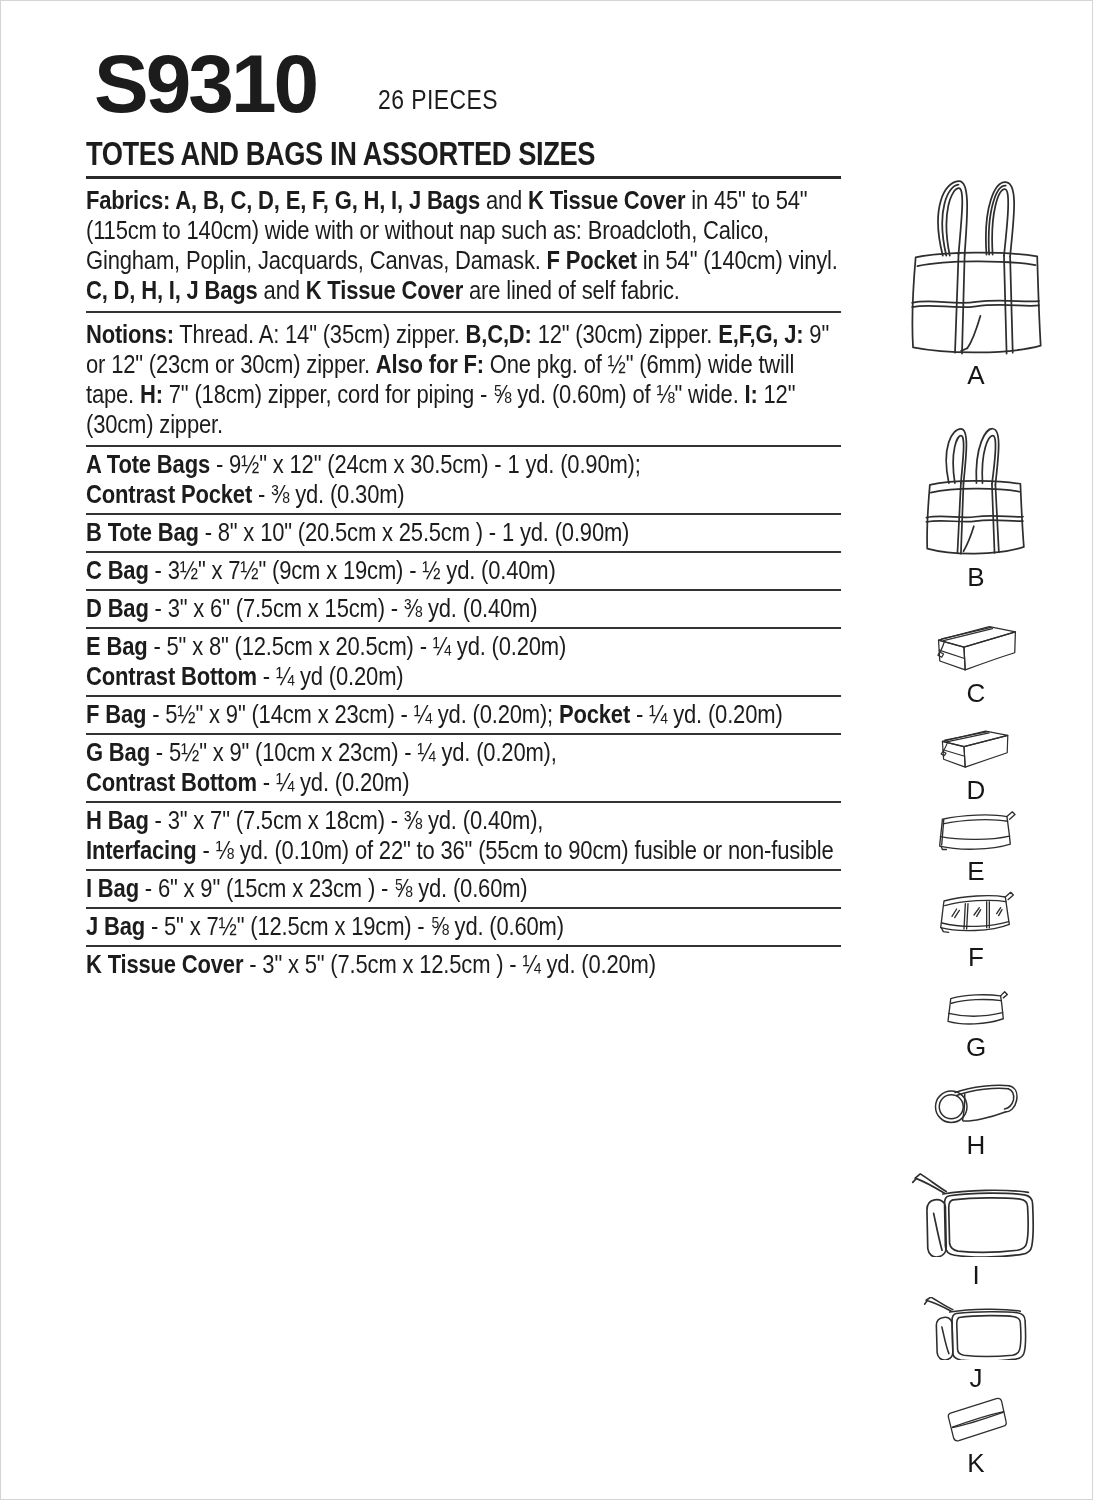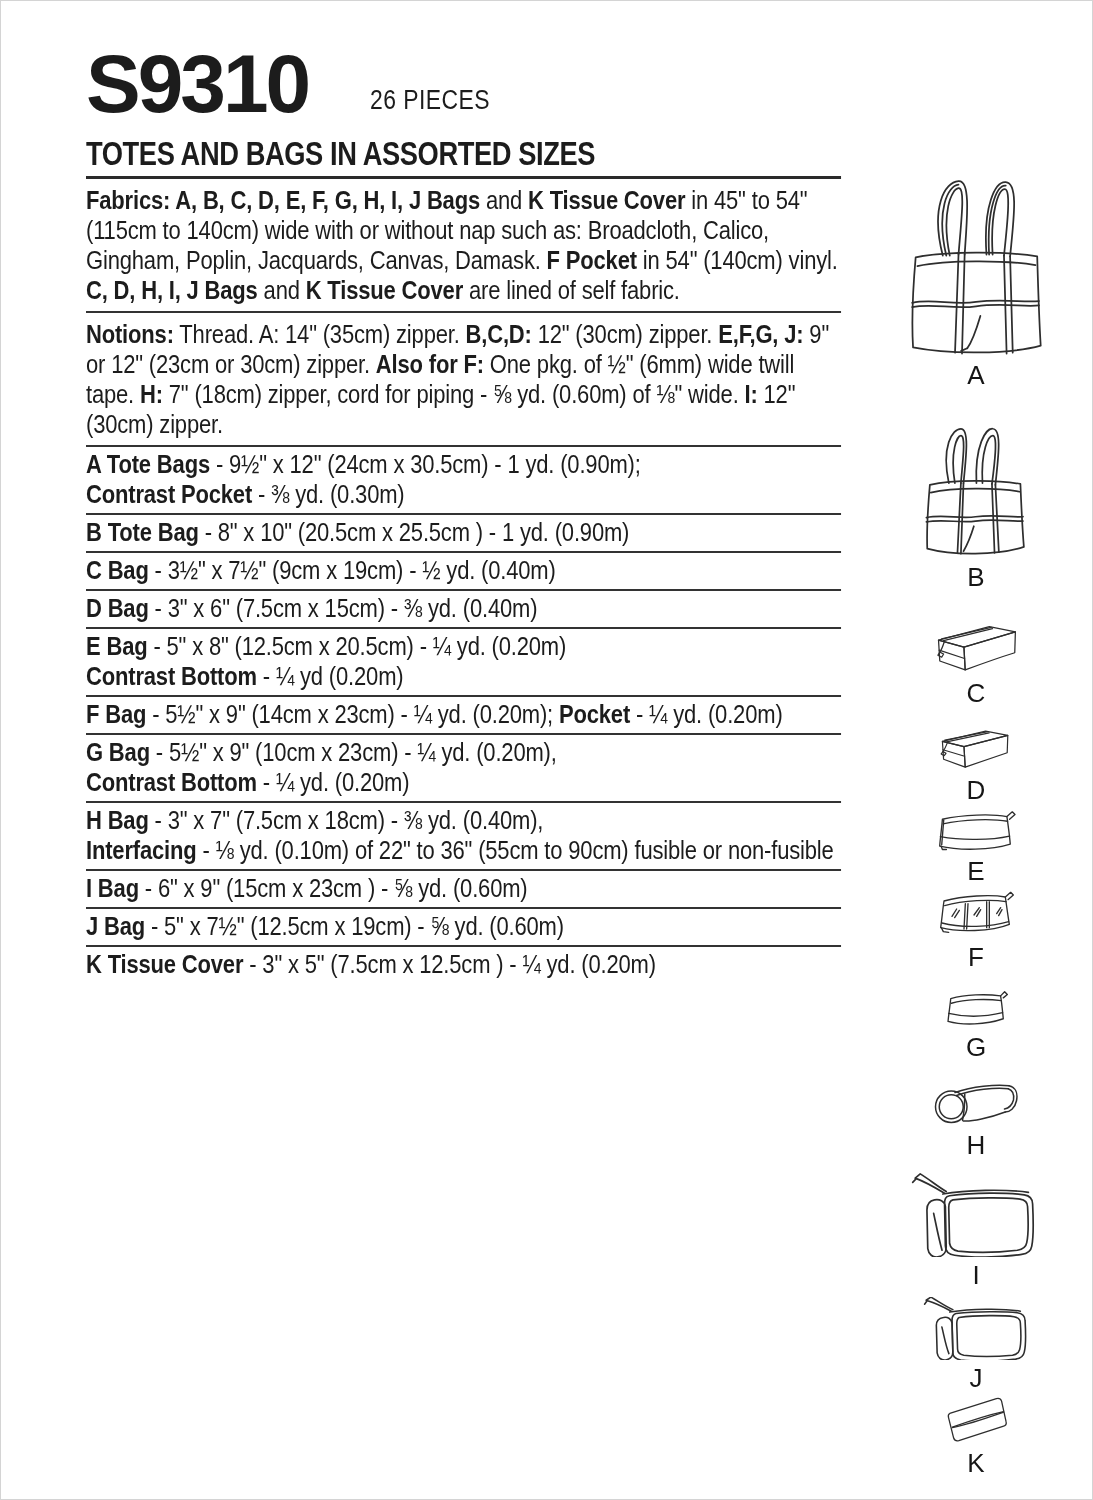--- a/index.html
+++ b/index.html
@@ -1,18 +1,18 @@
 <!DOCTYPE html>
 <html><head>
 <meta charset="utf-8">
 <style>
   html,body{margin:0;padding:0;background:#fff;}
   .page{position:relative;width:1093px;height:1500px;background:#fff;border:1px solid #d4d4d4;
         box-sizing:border-box;font-family:"Liberation Sans",sans-serif;color:#1c1c1c;overflow:hidden;}
-  .header{position:absolute;left:85px;top:48px;display:flex;align-items:flex-end;text-align:center;}
+  .header{position:absolute;left:93px;top:48px;display:flex;align-items:flex-end;text-align:center;}
   .pattern-no{font-size:82px;font-weight:700;letter-spacing:-3px;line-height:0.86;}
   .pieces{display:inline-block;font-size:27px;font-weight:400;letter-spacing:0.5px;margin-left:62px;
           margin-bottom:4px;transform:scaleX(0.85);transform-origin:0 100%;white-space:nowrap;}
   .text-col{position:absolute;left:85px;top:136px;width:858px;transform:scaleX(0.88);transform-origin:0 0;}
   .section-title{font-size:33px;font-weight:700;line-height:34px;letter-spacing:-0.5px;margin:0 0 5px 0;
                  transform:scaleX(0.94);transform-origin:0 0;white-space:nowrap;}
   .rule{height:2px;background:#333;}
   .rule--thick{height:3px;background:#2a2a2a;}
   .para{font-size:25px;line-height:30px;margin:6px 0;letter-spacing:-0.2px;}
   .entries .entry{padding:2px 0 4px 0;border-bottom:2px solid #333;}

